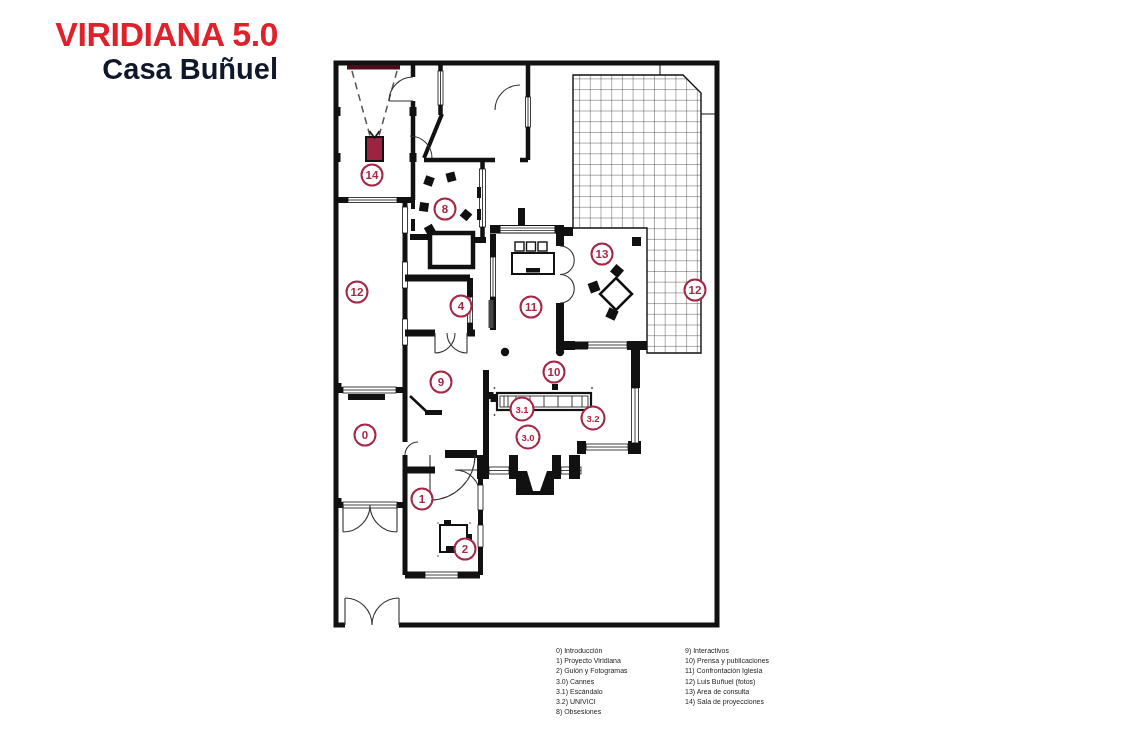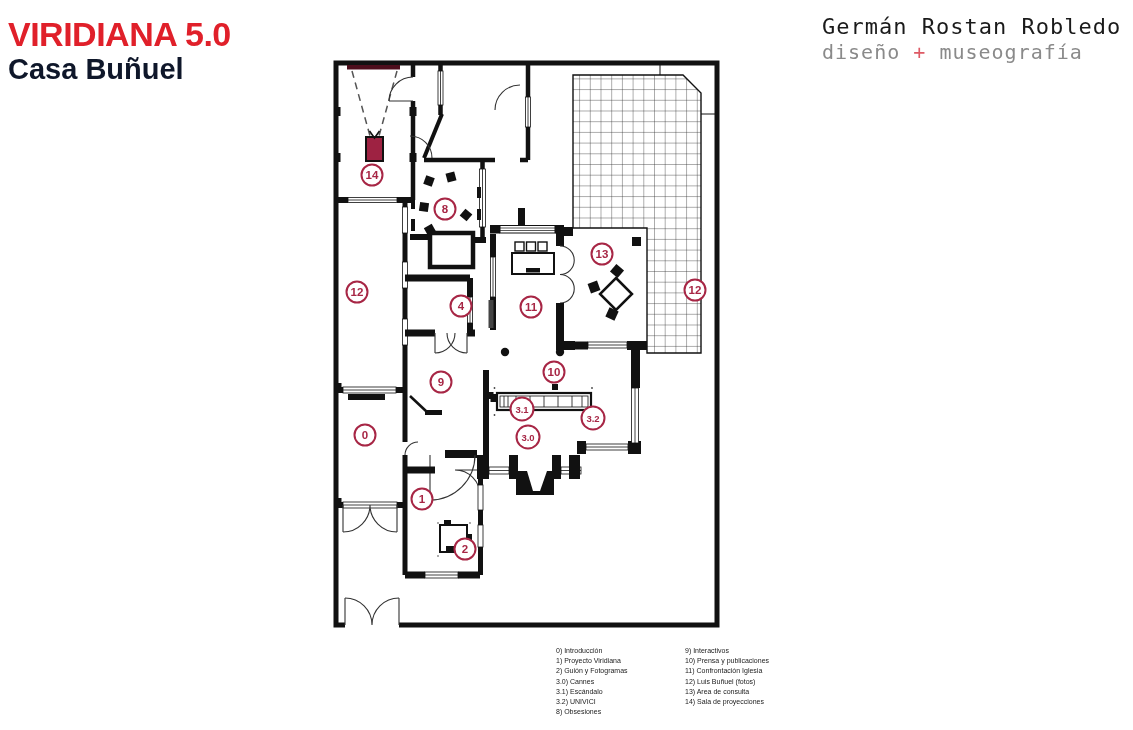--- a/index.html
+++ b/index.html
@@ -1,19 +1,19 @@
 <!DOCTYPE html>
 <html><head>
 <meta charset="utf-8">
 <style>
   html,body{margin:0;padding:0;background:#ffffff;}
   .canvas{position:relative;width:1133px;height:730px;background:#fff;overflow:hidden;
           font-family:"Liberation Sans",sans-serif;}
   
-  .title-block{position:absolute;left:8px;top:16px;width:270px;text-align:left;}
+  .title-block{position:absolute;left:8px;top:16px;width:270px;text-align:right;}
   .title-line1{font-size:34px;font-weight:700;letter-spacing:-0.5px;line-height:36px;white-space:nowrap;}
   .title-line2{font-size:29px;font-weight:700;line-height:34px;white-space:nowrap;}
   
   .credit-block{position:absolute;left:822px;top:14px;font-family:"DejaVu Sans Mono",monospace;}
   .credit-name{font-size:22px;color:#1a1a1a;letter-spacing:1px;line-height:26px;white-space:nowrap;}
   .credit-tagline{font-size:20px;color:#8a8a8a;letter-spacing:1px;line-height:24px;white-space:nowrap;}
   
   .plan{position:absolute;left:333px;top:57px;width:400px;height:575px;}
   
   .legend{position:absolute;top:646px;font-size:7px;line-height:10.2px;color:#222;
@@ -25,24 +25,20 @@
 </head>
 <body>
 
 <div class="canvas">
 
   <div class="title-block">
     <div class="title-line1" style="color: rgb(224, 32, 42);">VIRIDIANA 5.0</div>
     <div class="title-line2" style="color: #0f172a;">Casa Buñuel</div>
   </div>
 
-  <div class="credit-block">
-    <div class="credit-name">Germán Rostan Robledo</div>
-    <div class="credit-tagline"><span>diseño </span><span id="plus" style="color: rgb(222, 90, 101);">+</span><span> museografía</span></div>
-  </div>
 
   <svg class="plan" viewBox="0 0 400 575">
     <defs>
       <pattern id="tilegrid" width="10.7" height="10.7" patternUnits="userSpaceOnUse">
         <path d="M10.7 0 H0 V10.7" fill="none" stroke="#333" stroke-width="0.8"></path>
       </pattern>
     </defs>
 
     <polygon points="240,18 350,18 368,36 368,296 314,296 314,171 240,171" fill="url(#tilegrid)" stroke="#111" stroke-width="1.4"></polygon>
     <path d="M327,6 V18 M368,57 H384" stroke="#111" stroke-width="1" fill="none"></path>

